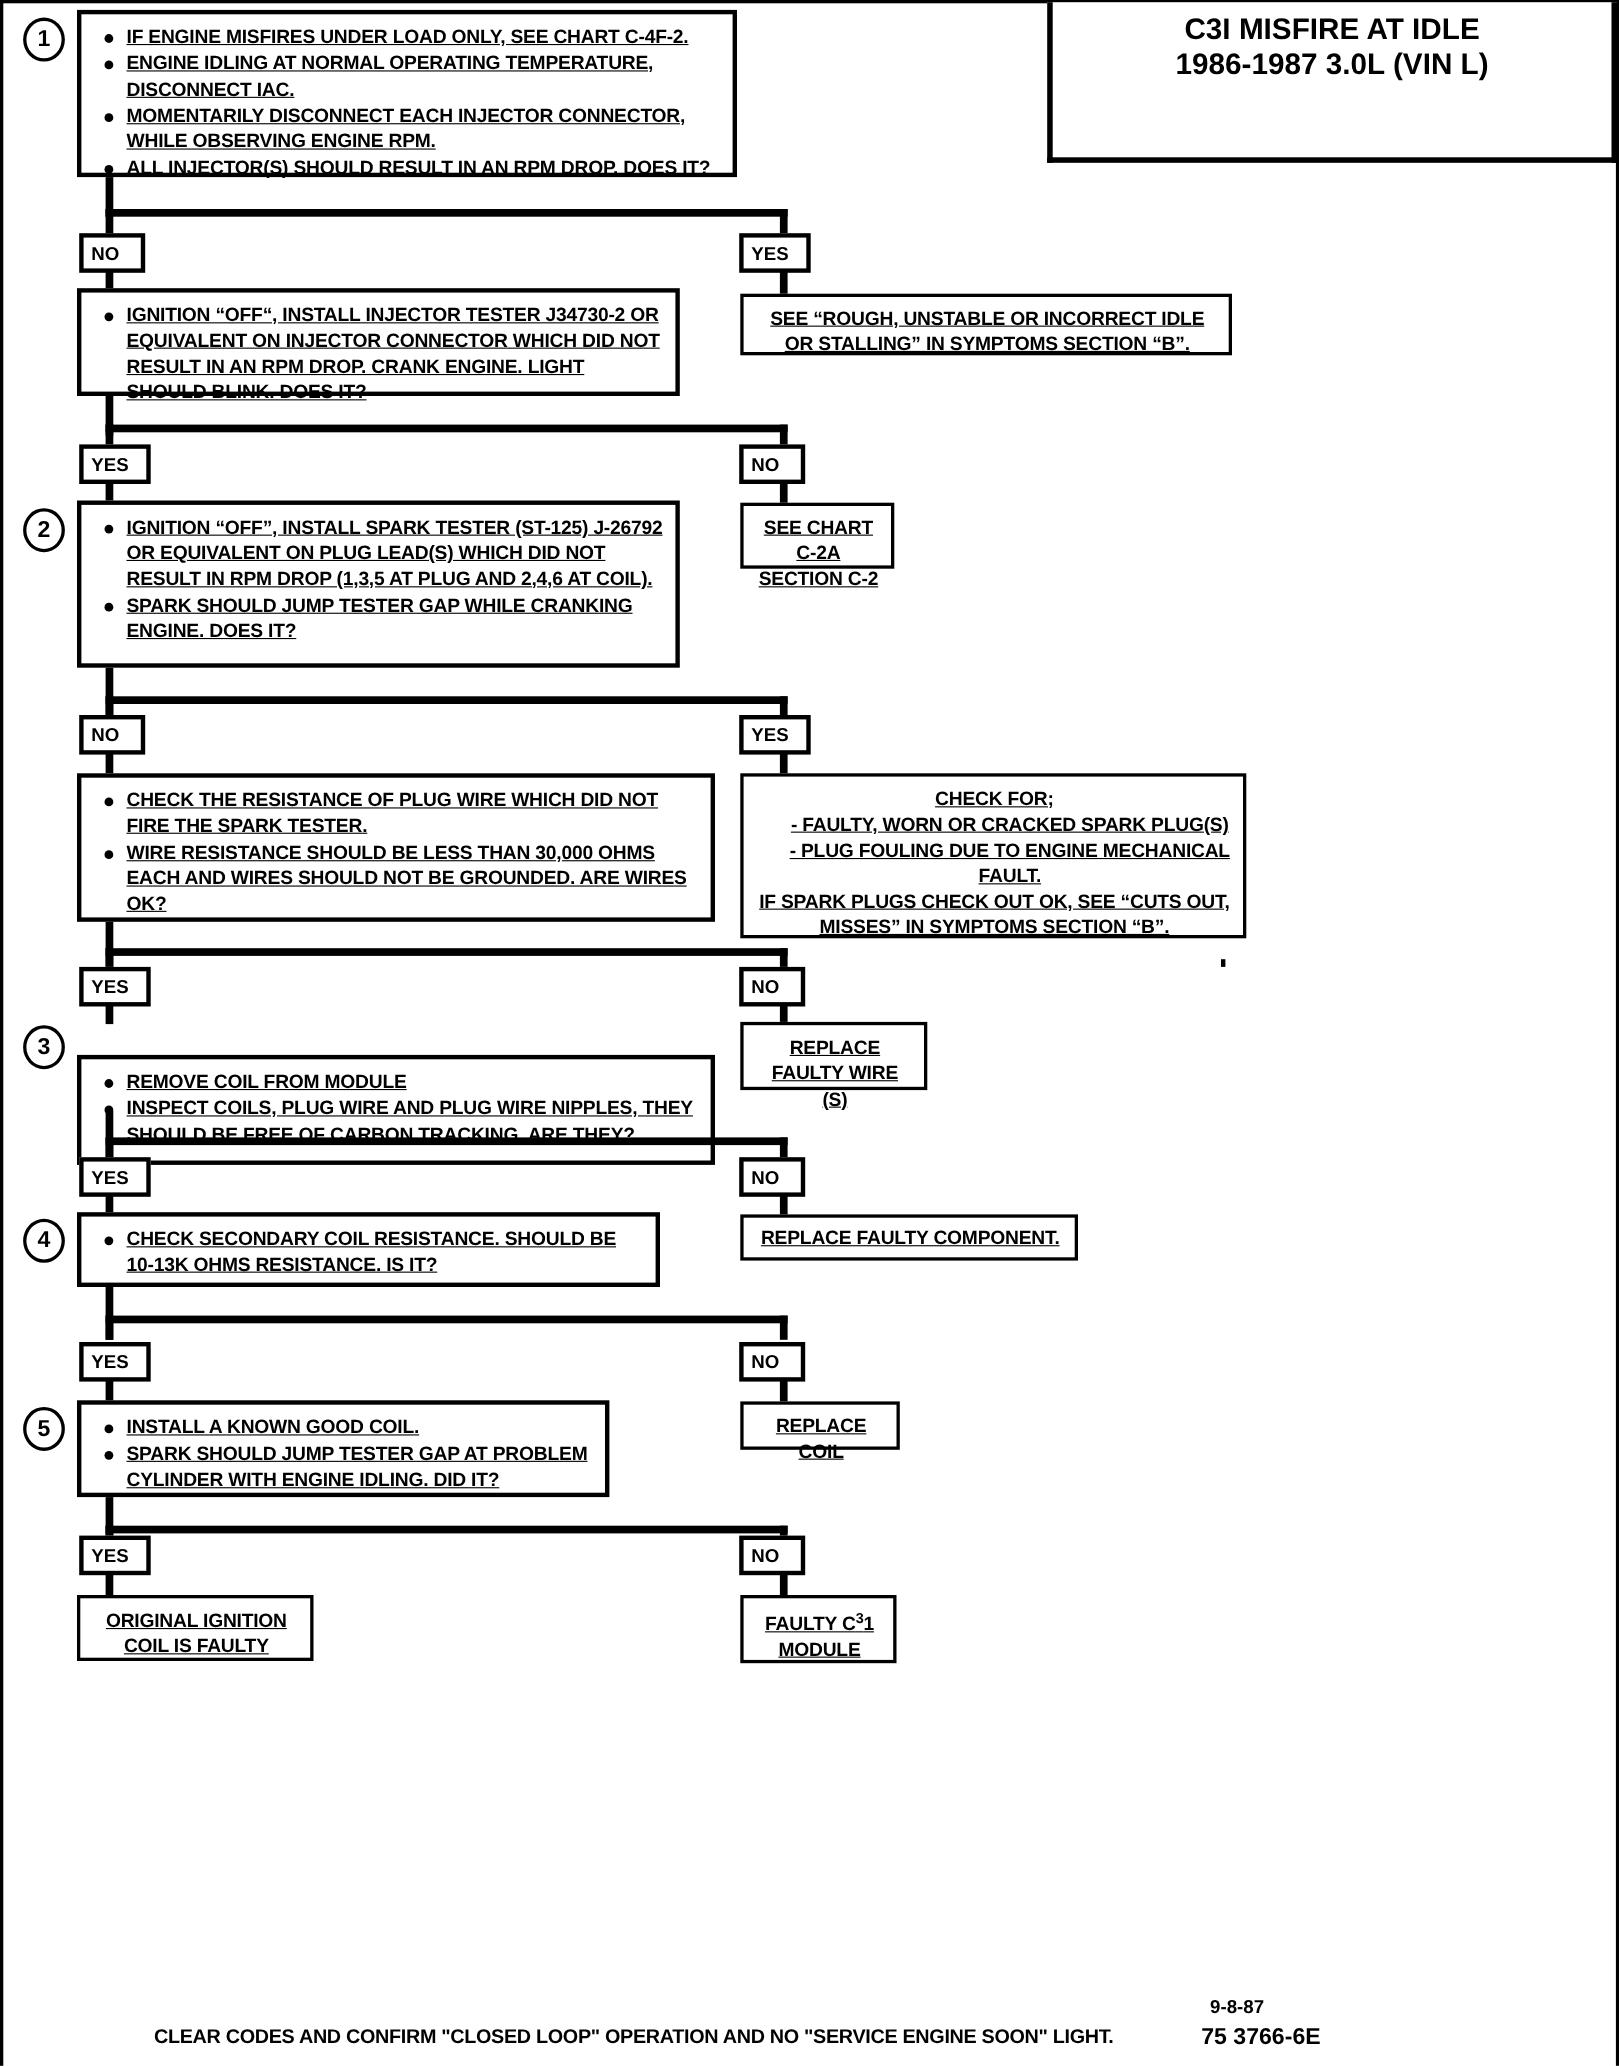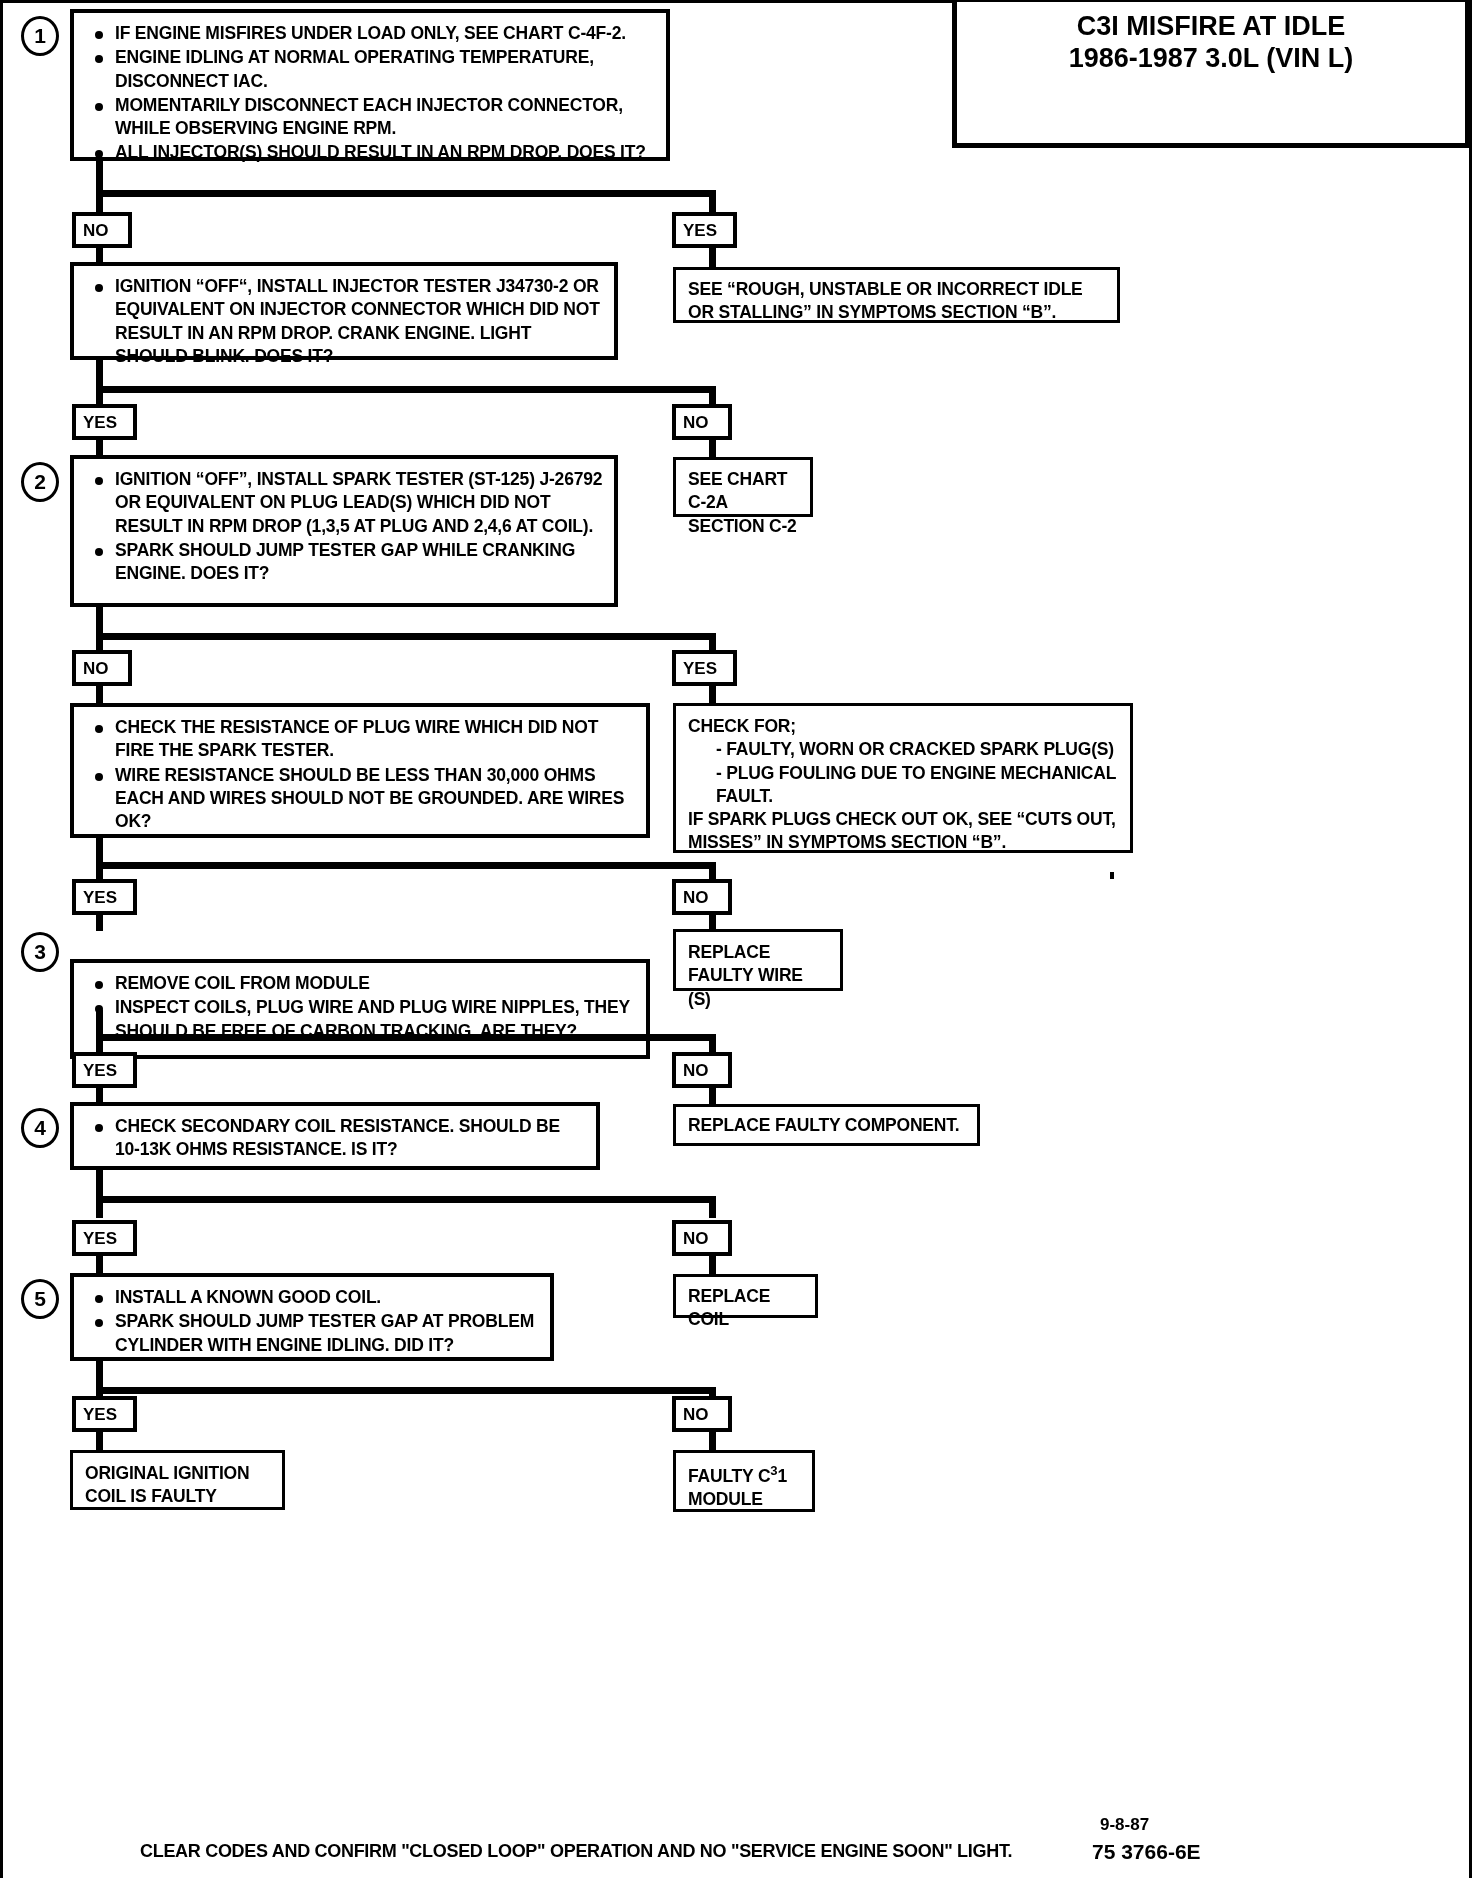--- a/index.html
+++ b/index.html
@@ -21,22 +21,23 @@
   .box {
     position: absolute;
     border: 4px solid #000;
     background: #fff;
     padding: 9px 10px 9px 12px;
     font-weight: bold;
     font-size: 17.5px;
     line-height: 1.33;
     letter-spacing: -0.2px;
     color: #000;
-  }
-  .box.thin { border-width: 3px; }
+    text-decoration: underline;
+  }
+  .box.thin { border-width: 3px; text-align: center; }
 
   
   ul.bul { list-style: none; }
   ul.bul > li {
     position: relative;
     padding-left: 29px;
     margin-bottom: 1px;
   }
   ul.bul > li::before {
     content: "";

